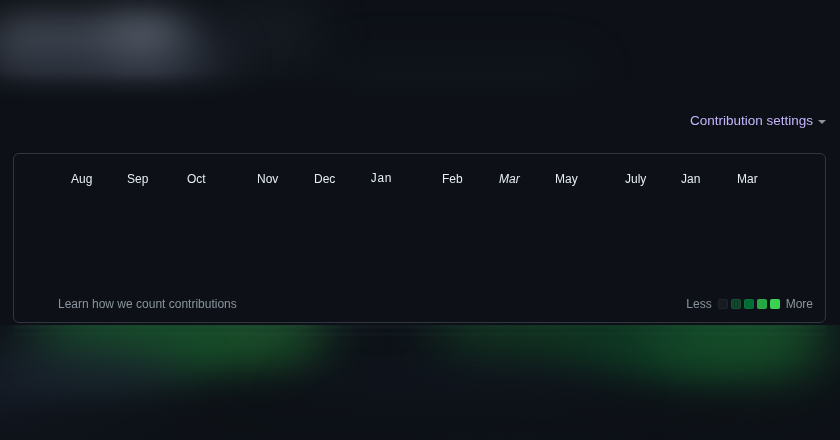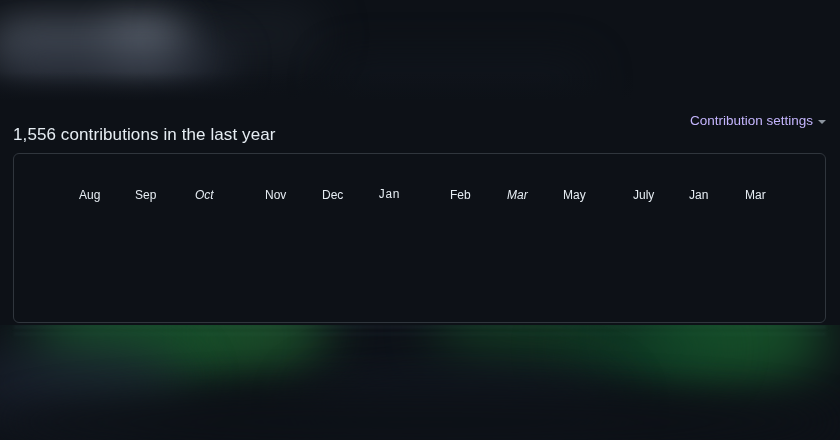--- a/index.html
+++ b/index.html
@@ -44,21 +44,21 @@
     border-top:4px solid #8b949e;
   }
 
   
   #calendar-card{
     position:absolute;left:13px;top:153px;width:813px;height:170px;
     border:1px solid #30363d;border-radius:6px;background:#0d1117;
     overflow:hidden;box-sizing:border-box;
   }
   #graph-scroll{position:absolute;left:0;top:0;width:812px;height:134px;overflow:hidden;}
-  #months-row{position:absolute;left:8px;top:17px;height:16px;width:800px;margin-top:16px;}
+  #months-row{position:absolute;left:0;top:17px;height:16px;width:800px;}
   .month-label{
     position:absolute;top:0;font-size:12px;line-height:16px;color:#e6edf3;white-space:nowrap;
   }
   #grid{position:absolute;left:57px;top:186px;}
 
   
   #card-footer{
     position:absolute;left:0;bottom:0;width:813px;height:36px;
   }
   #learn-link{
@@ -95,44 +95,55 @@
 <div id="blur-top">
   <div class="blob b4"></div>
   <div class="blob b1"></div>
   <div class="blob b2"></div>
   <div class="blob b3"></div>
   <div class="blob b5"></div>
   <div class="veil"></div>
 </div>
 
 <div id="heading-row">
-  <h2 id="page-title">1,556 contributions in the last year</h2>
   <button id="contribution-settings">
     <span>Contribution settings</span><span class="caret"></span>
   </button>
 </div>
 
 <div id="calendar-card">
   <div id="graph-scroll">
     <div id="months-row">
         <span class="month-label" style="left: 57px;">Aug</span>
         <span class="month-label" style="left: 113px;">Sep</span>
-        <span class="month-label" style="left: 173px; font-style: italic;">Oct</span>
+        <span class="month-label" style="left: 173px;">Oct</span>
         <span class="month-label" style="left: 243px;">Nov</span>
         <span class="month-label" style="left: 300px;">Dec</span>
         <span class="month-label" style="left: 356px; font-family: Liberation Mono, monospace;">Jan</span>
         <span class="month-label" style="left: 428px;">Feb</span>
         <span class="month-label" style="left: 485px; font-style: italic;">Mar</span>
         <span class="month-label" style="left: 541px;">May</span>
         <span class="month-label" style="left: 611px;">July</span>
         <span class="month-label" style="left: 667px;">Jan</span>
         <span class="month-label" style="left: 723px;">Mar</span>
       </div>
     <div id="day-labels"></div>
     <div id="grid"></div>
+  </div>
+  <div id="card-footer">
+    <a id="learn-link">Learn how we count contributions</a>
+    <div id="legend">
+      <span class="lg-text less">Less</span>
+      <span class="sw" style="background: rgb(22, 27, 34);"></span>
+        <span class="sw" style="background: rgb(14, 68, 41);"></span>
+        <span class="sw" style="background: rgb(0, 109, 50);"></span>
+        <span class="sw" style="background: rgb(38, 166, 65);"></span>
+        <span class="sw" style="background: rgb(57, 211, 83);"></span>
+        <span class="lg-text more">More</span>
+    </div>
   </div>
 </div>
 
 <div id="blur-bottom">
   <div class="line1"></div>
   <div class="line2"></div>
   <div class="blob g1"></div>
   <div class="blob g2"></div>
   <div class="blob g3"></div>
   <div class="blob g4"></div>

